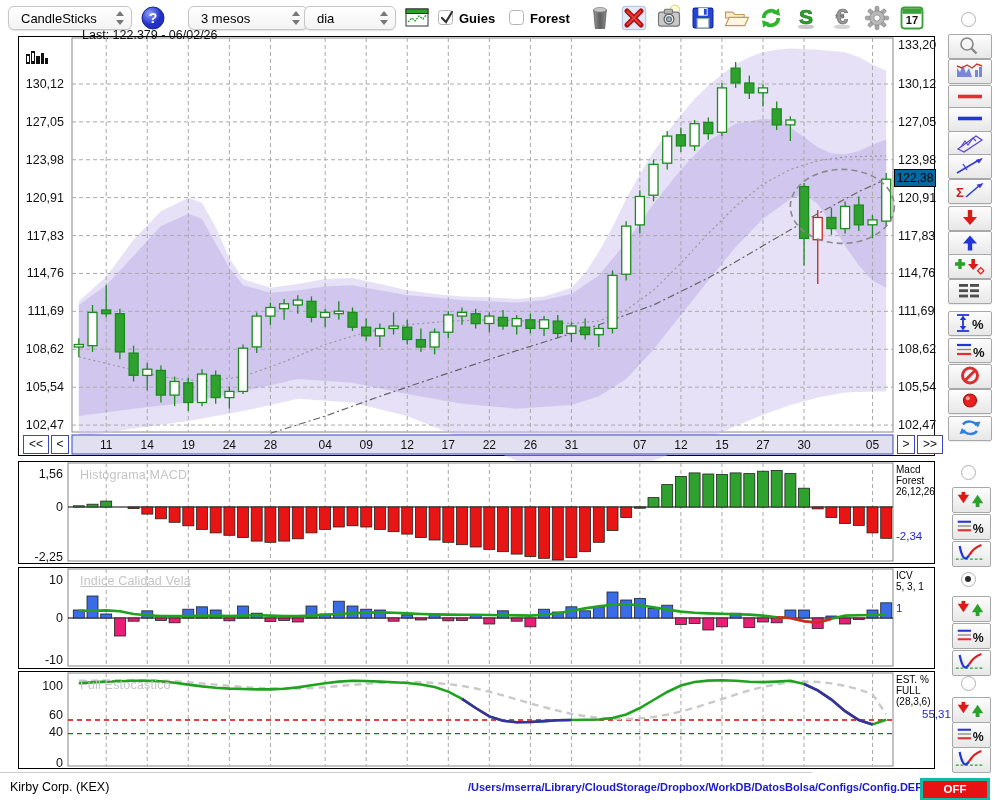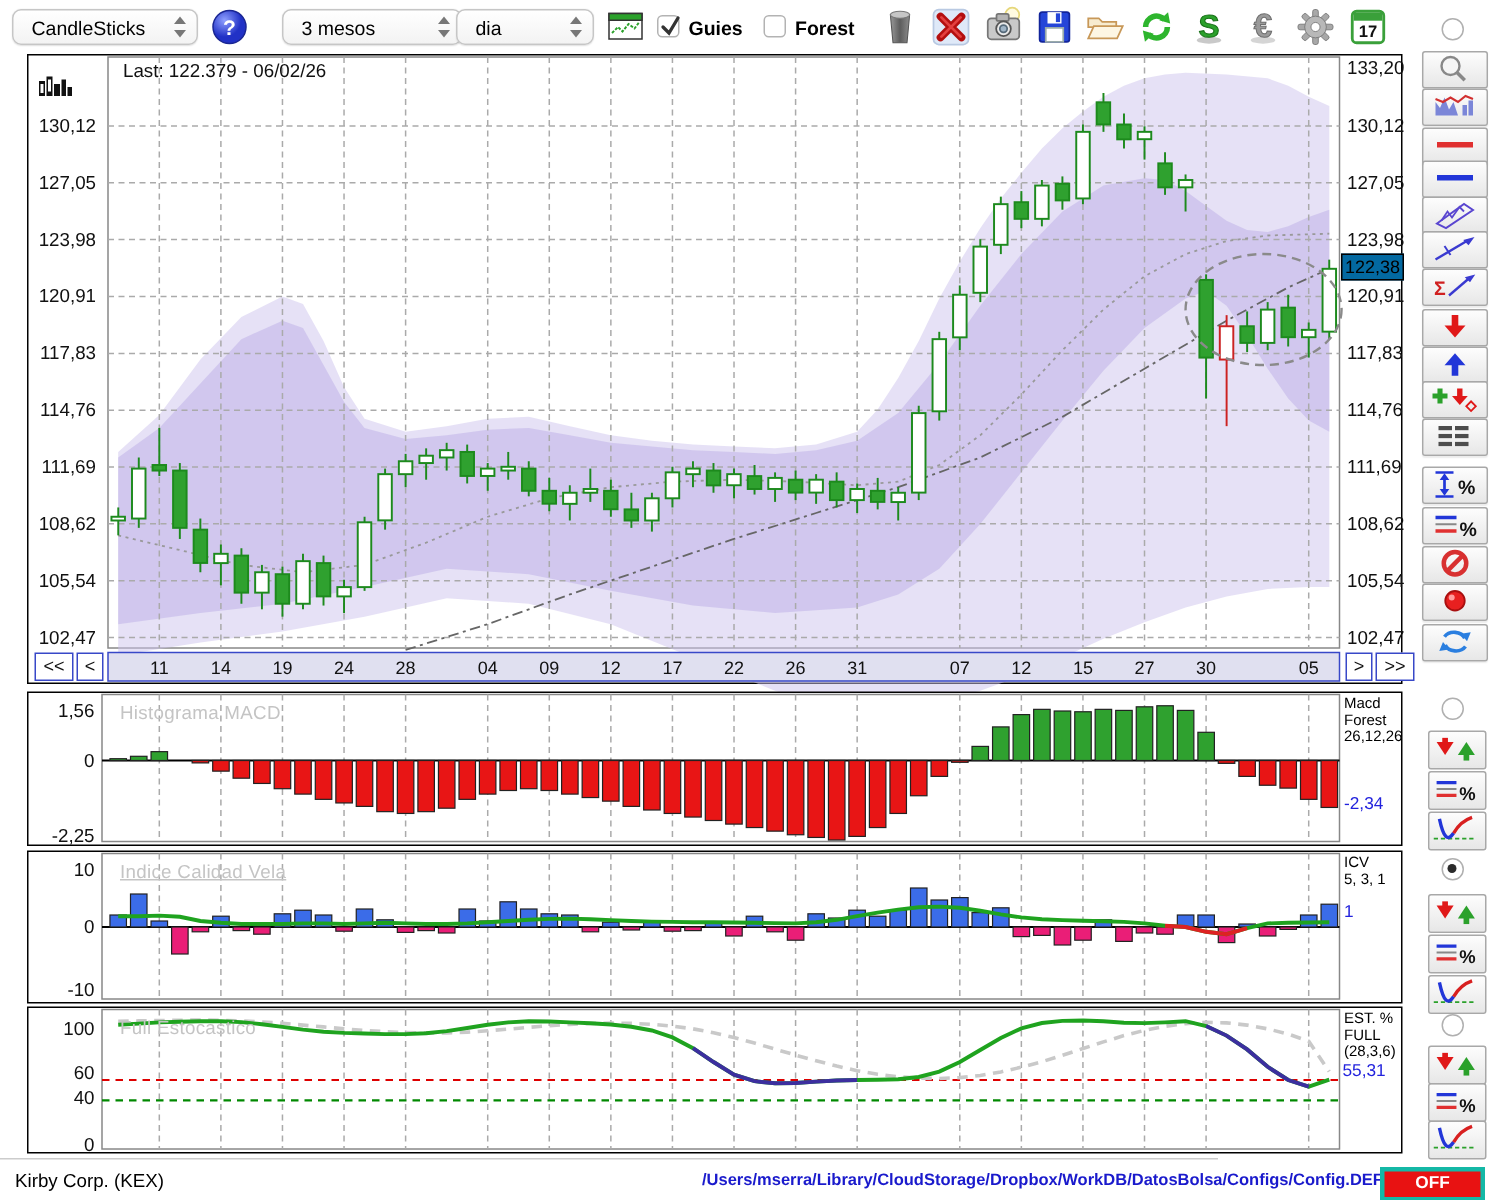--- a/index.html
+++ b/index.html
@@ -590,21 +590,21 @@
           <rect x="10" y="6" width="4" height="8"></rect>
           <rect x="15" y="3" width="3" height="11"></rect>
           <rect x="19" y="8" width="3" height="6"></rect>
         </g>
       <g fill="#fff">
           <rect x="1" y="6" width="2" height="6"></rect>
           <rect x="6" y="3" width="2" height="8"></rect>
         </g>
     </svg>
   </div>
-  <div class="ovl" style="left:82px;top:40px;">Last: 122.379 - 06/02/26</div>
+  <div class="ovl" style="left:82px;top:28px;">Last: 122.379 - 06/02/26</div>
   <div id="pricetag">122,38</div>
 
   <div class="navbtn" style="left:23px;top:435px;width:26px;">&lt;&lt;</div>
   <div class="navbtn" style="left:51px;top:435px;width:18px;">&lt;</div>
   <div class="navbtn" style="left:897px;top:435px;width:18px;">&gt;</div>
   <div class="navbtn" style="left:917px;top:435px;width:26px;">&gt;&gt;</div>
 
   <div class="paneltitle" style="left:80px;top:468px;">Histograma MACD</div>
   <div class="paneltitle" style="left:80px;top:574px;text-decoration:underline;">Indice Calidad Vela</div>
   <div class="paneltitle" style="left:80px;top:678px;">Full Estocastico</div>
@@ -618,21 +618,21 @@
   <div class="rlbl" style="left:896px;top:570px;">
     <div>ICV</div>
       <div>5, 3, 1</div>
   </div>
   <div class="rval" style="left:896px;top:602px;">1</div>
   <div class="rlbl" style="left:896px;top:674px;">
     <div>EST. %</div>
       <div>FULL</div>
       <div>(28,3,6)</div>
   </div>
-  <div class="rval" style="left:895px;top:708px;">55,31</div>
+  <div class="rval" style="left:922px;top:708px;">55,31</div>
 
   <span class="radio" id="radio-macd" style="left:961px;top:465px;"></span>
   <span class="radio sel" id="radio-icv" style="left:961px;top:572px;"></span>
   <span class="radio" id="radio-stoch" style="left:961px;top:676px;"></span>
 
   <div id="side-buttons">
       <div class="sbtn" style="top:34px;">
     <svg width="40" height="21" viewBox="0 0 40 21">
           <circle cx="17" cy="9" r="6" fill="#f5f5f5" stroke="#888" stroke-width="1.6"></circle>
           <line x1="21.5" y1="13.5" x2="26.5" y2="18.5" stroke="#888" stroke-width="2.4"></line>

